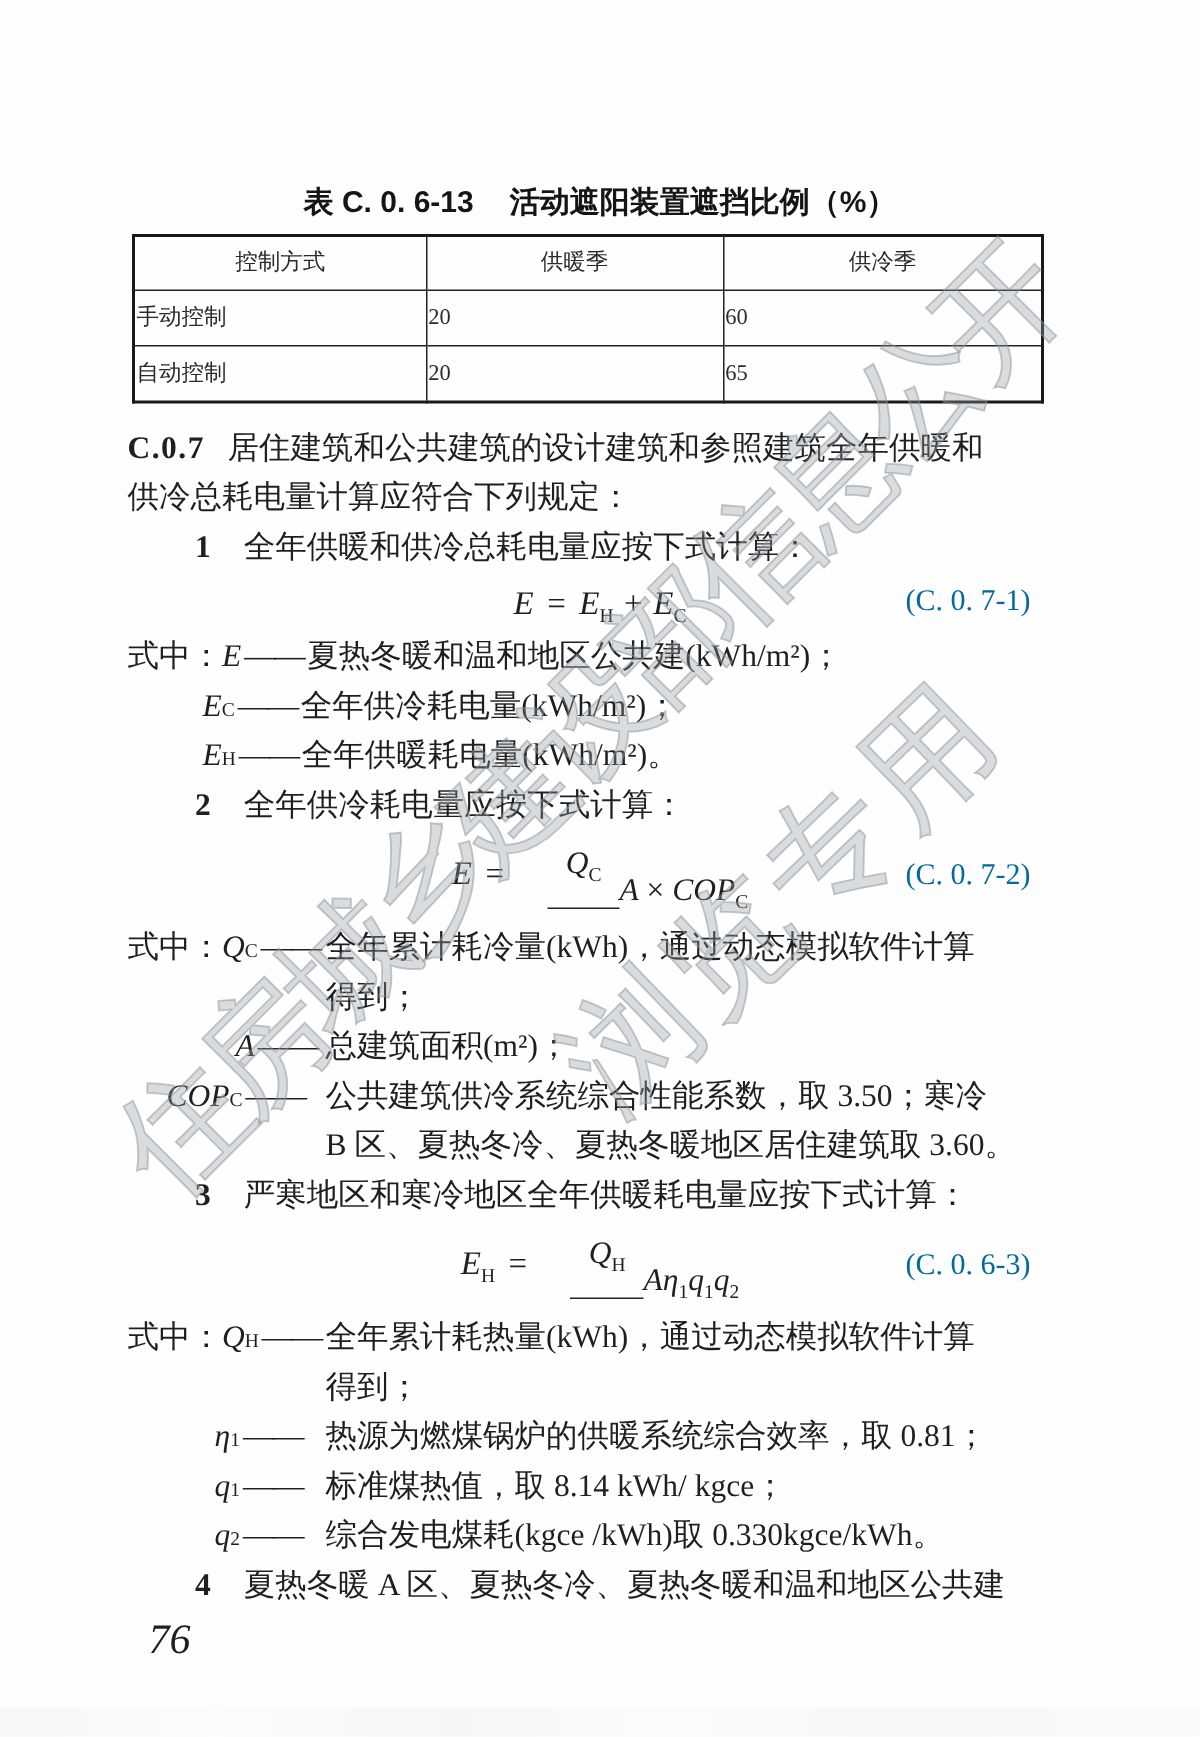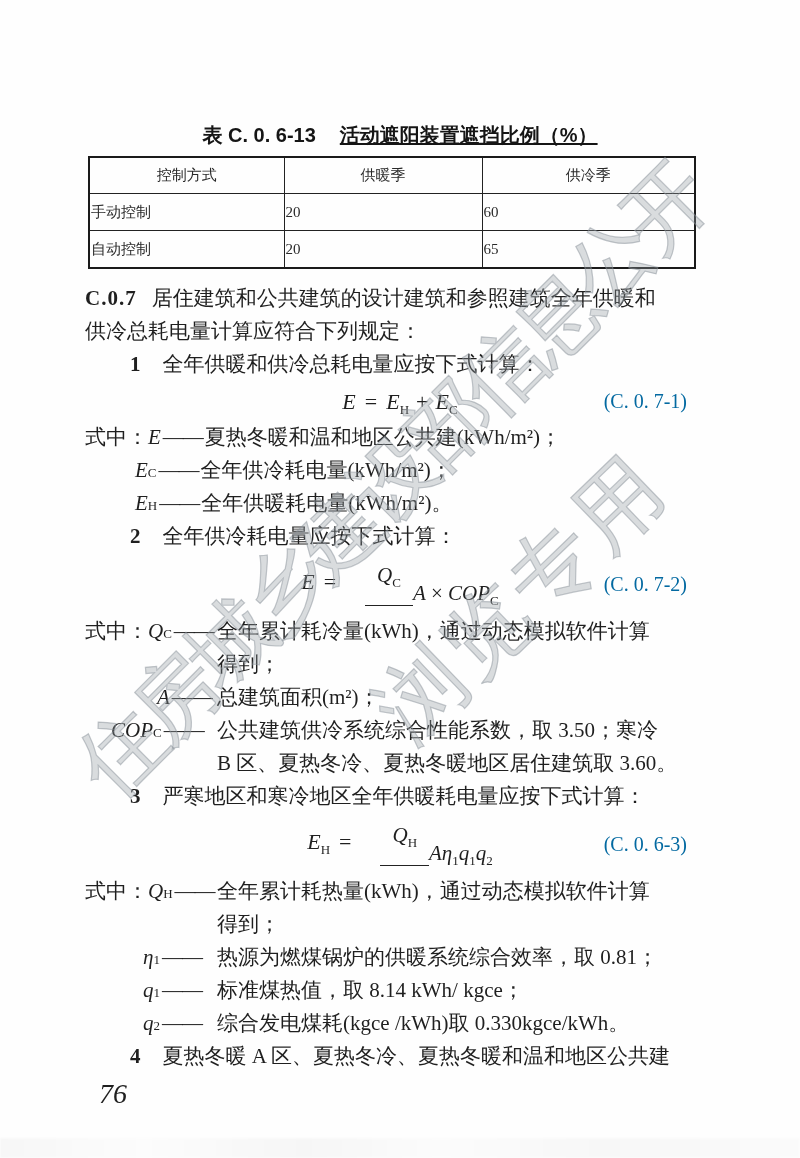--- a/index.html
+++ b/index.html
@@ -3,21 +3,21 @@
 <meta charset="utf-8">
 <style>
   html,body{margin:0;padding:0;background:#ffffff;}
   .page{position:relative;width:800px;height:1158px;background:#fefefe;overflow:hidden;
         font-family:"Liberation Serif","DejaVu Serif",serif;color:#1f1f1f;}
   .content{position:absolute;inset:0;padding:0 85px;font-size:21px;line-height:33px;z-index:2;}
 
   
   .table-title{margin-top:122px;text-align:center;font-weight:bold;font-size:20px;line-height:26px;
                font-family:"Liberation Sans","DejaVu Sans",sans-serif;color:#151515;}
-  .tt-text{margin-left:24px;text-decoration:underline;}
+  .tt-text{margin-left:24px;}
 
   
   table.shade{width:606px;margin:8px 0 0 3px;border-collapse:collapse;table-layout:fixed;
               font-size:15px;color:#2a2a2a;}
   table.shade,table.shade th,table.shade td{border:1px solid #222;}
   table.shade{border:2px solid #1a1a1a;}
   table.shade th{height:33px;font-weight:normal;text-align:center;}
   table.shade td{height:34px;text-align:left;}
 
   

